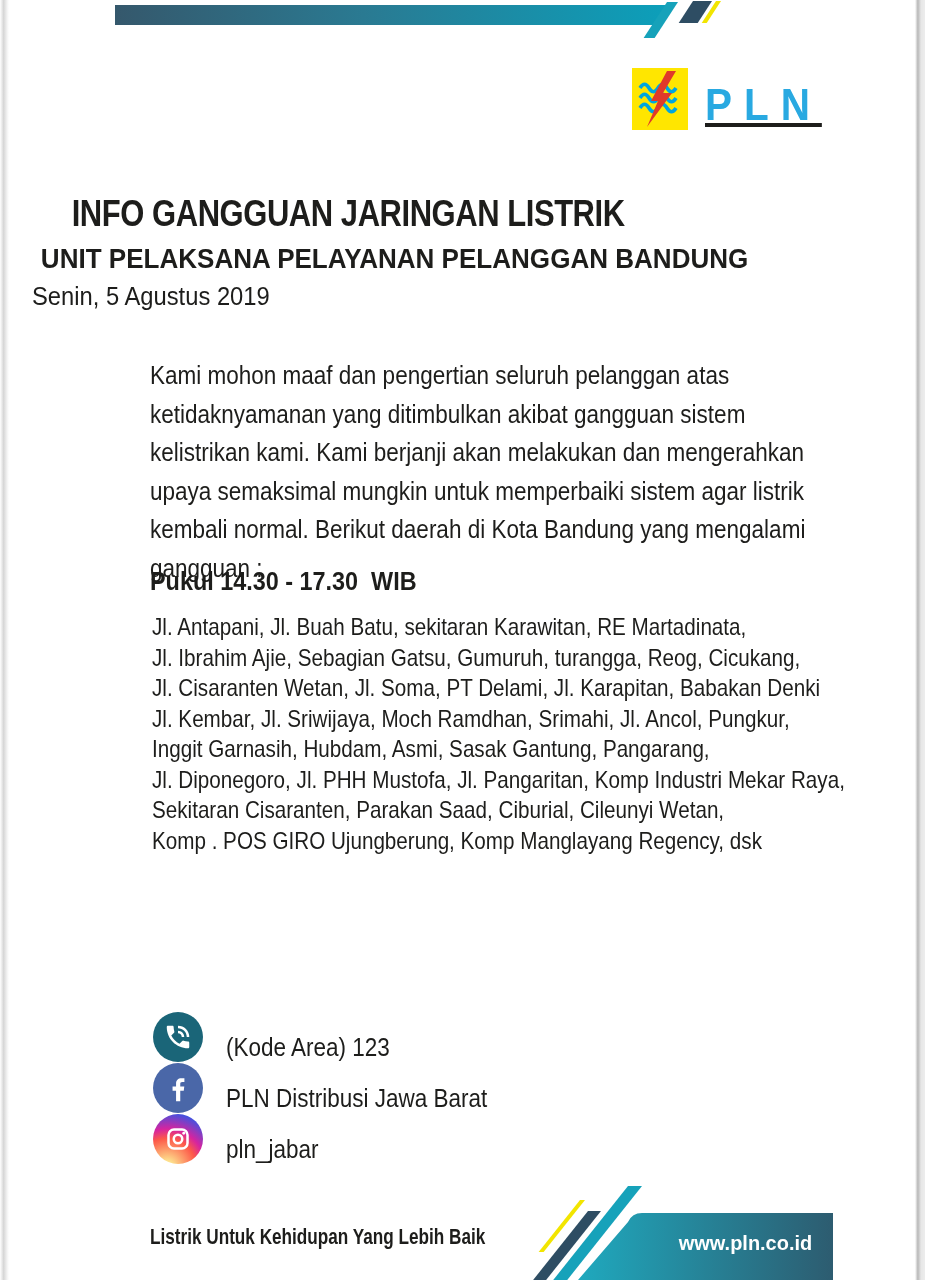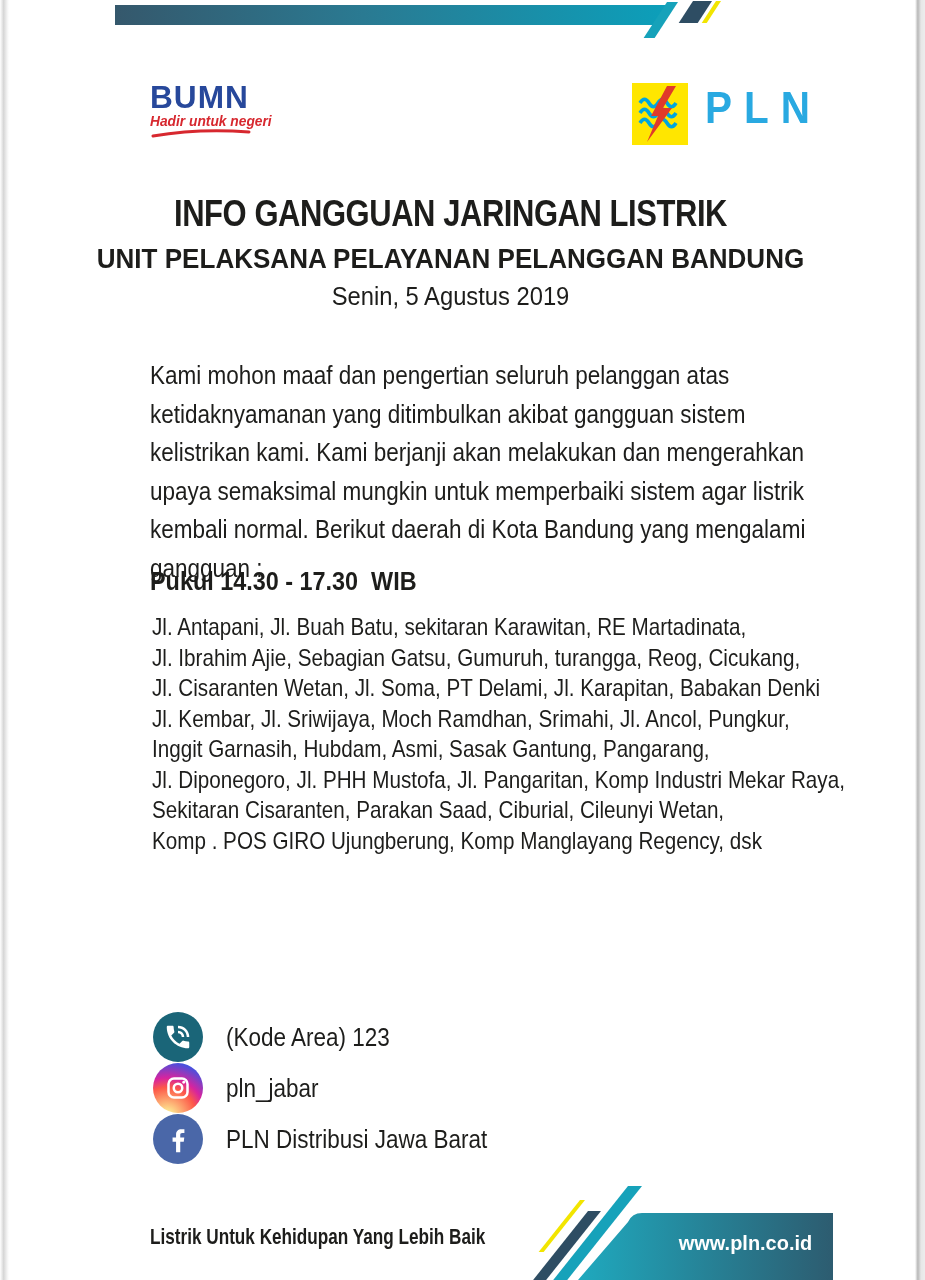--- a/index.html
+++ b/index.html
@@ -24,47 +24,47 @@
 
   
   .bumn { position:absolute; left:150px; top:84px; }
   .bumn-text { font-weight:bold; font-size:31px; letter-spacing:1px; color:#27489b;
     transform:scaleX(1.02); transform-origin:left center; line-height:28px; }
   .bumn-tagline { font-size:14.5px; font-style:italic; font-weight:bold; color:#d7282f;
     margin-top:1px; transform:scaleX(0.95); transform-origin:left center; white-space:nowrap; }
   .bumn-swoosh { display:block; margin-top:-2px; }
 
   
-  .pln-logo { position:absolute; left:632px; top:83px; display:flex; align-items:flex-start; }
+  .pln-logo { position:absolute; left:632px; top:68px; display:flex; align-items:flex-end;text-decoration:underline; }
   .pln-text { margin-left:17px; font-weight:bold; font-size:44px; letter-spacing:13px;
     color:#29a9e1; transform:scaleX(0.92); transform-origin:left center; }
 
   
-  .title-block { position:absolute; left:10px; right:34px; top:193px; text-align:center; }
+  .title-block { position:absolute; left:10px; right:34px; top:193px; }
   .doc-title { font-weight:bold; font-size:36px; letter-spacing:-0.5px;
     transform:scaleX(0.86); transform-origin:center; white-space:nowrap; }
   .doc-subtitle { font-weight:bold; font-size:28px; margin-top:8px;
     transform:scaleX(0.93); transform-origin:center; white-space:nowrap; }
   .doc-date { font-size:25px; margin-top:7px; transform:scaleX(0.95);
     transform-origin:center; white-space:nowrap; }
 
   
   .line { white-space:nowrap; transform-origin:left center; }
   .intro { position:absolute; left:150px; top:356px; }
   .intro .line { font-size:25px; line-height:38.5px; transform:scaleX(0.9); }
   .pukul { position:absolute; left:150px; top:566px; font-weight:bold; font-size:26px;
     white-space:pre; transform:scaleX(0.9); transform-origin:left center; }
   .streets { position:absolute; left:152px; top:612px; }
   .streets .line { font-size:24px; line-height:30.5px; transform:scaleX(0.86); }
   .report { position:absolute; left:152px; top:897px; }
   .report .line { font-size:25px; line-height:37.5px; transform:scaleX(0.9); }
 
   
   .contacts { position:absolute; left:153px; top:1012px; }
-  .contact-row { display:flex; align-items:center; height:50px; margin-bottom:1px; }
+  .contact-row { display:flex; align-items:flex-end; height:50px; margin-bottom:1px; }
   .contact-icon { width:50px; height:50px; border-radius:50%; flex:0 0 50px;
     display:flex; align-items:center; justify-content:center; }
   .icon-phone { background:#1a6578; }
   .icon-facebook { background:#4a67a8; }
   .icon-instagram { background:radial-gradient(circle at 28% 107%, #fdf497 0%, #fdf497 5%,
     #fd5949 45%, #d6249f 60%, #285aeb 90%); }
   .contact-label { margin-left:23px; font-size:25px; transform:scaleX(0.9);
     transform-origin:left center; white-space:nowrap; }
 
   
@@ -85,27 +85,20 @@
 <div class="page">
 
   <div class="edge-left"></div>
   <div class="edge-right"></div>
 
   <div class="topbar-bar"></div>
   <div class="slash slash-teal"></div>
   <div class="slash slash-dark"></div>
   <div class="slash slash-yellow"></div>
 
-  <div class="bumn">
-    <div class="bumn-text">BUMN</div>
-    <div class="bumn-tagline">Hadir untuk negeri</div>
-    <svg class="bumn-swoosh" width="102" height="12" viewBox="0 0 102 12">
-      <path d="M3 9 Q 50 1 99 5" stroke="#d7282f" stroke-width="3" fill="none" stroke-linecap="round"></path>
-    </svg>
-  </div>
 
   <div class="pln-logo">
     <svg width="56" height="62" viewBox="0 0 56 62">
       <rect x="0" y="0" width="56" height="62" fill="#ffe600"></rect>
       <g stroke="#00a5df" stroke-width="3.6" fill="none">
         <path d="M8 20 c3 -5 6 -5 9 0 c3 5 6 5 9 0 c3 -5 6 -5 9 0 c3 5 6 5 9 0"></path>
         <path d="M8 30 c3 -5 6 -5 9 0 c3 5 6 5 9 0 c3 -5 6 -5 9 0 c3 5 6 5 9 0"></path>
         <path d="M8 40 c3 -5 6 -5 9 0 c3 5 6 5 9 0 c3 -5 6 -5 9 0 c3 5 6 5 9 0"></path>
       </g>
       <polygon points="35,3 19,33 26,33 15,59 40,25 31,25 44,3" fill="#e03a2a"></polygon>
@@ -144,36 +137,36 @@
   <div class="contacts">
     <div class="contact-row">
       <div class="contact-icon icon-phone">
         <svg width="30" height="30" viewBox="0 0 24 24">
           <path fill="#ffffff" d="M20 15.5c-1.25 0-2.45-.2-3.57-.57a1.02 1.02 0 0 0-1.02.24l-2.2 2.2a15.045 15.045 0 0 1-6.59-6.59l2.2-2.21a.96.96 0 0 0 .25-1A11.36 11.36 0 0 1 8.5 4c0-.55-.45-1-1-1H4c-.55 0-1 .45-1 1 0 9.39 7.61 17 17 17 .55 0 1-.45 1-1v-3.5c0-.55-.45-1-1-1zM19 12h2a9 9 0 0 0-9-9v2c3.87 0 7 3.13 7 7zm-4 0h2c0-2.76-2.24-5-5-5v2c1.66 0 3 1.34 3 3z"></path>
         </svg>
       </div>
       <span class="contact-label">(Kode Area) 123</span>
     </div>
     <div class="contact-row">
+      <div class="contact-icon icon-facebook">
+        <svg width="30" height="30" viewBox="0 0 24 24">
+          <path fill="#ffffff" d="M13.8 22.5v-8.4h2.8l.42-3.25H13.8V8.77c0-.94.26-1.58 1.61-1.58h1.72V4.28c-.3-.04-1.32-.13-2.5-.13-2.48 0-4.18 1.51-4.18 4.3v2.4H7.65v3.25h2.8v8.4z"></path>
+        </svg>
+      </div>
+      <span class="contact-label">PLN Distribusi Jawa Barat</span>
+    </div>
+    <div class="contact-row">
       <div class="contact-icon icon-instagram">
         <svg width="30" height="30" viewBox="0 0 24 24">
           <rect x="4.4" y="4.4" width="15.2" height="15.2" rx="4.4" fill="none" stroke="#ffffff" stroke-width="2"></rect>
           <circle cx="12" cy="12" r="3.4" fill="none" stroke="#ffffff" stroke-width="2"></circle>
           <circle cx="16.6" cy="7.4" r="1.15" fill="#ffffff"></circle>
         </svg>
       </div>
       <span class="contact-label">pln_jabar</span>
-    </div>
-    <div class="contact-row">
-      <div class="contact-icon icon-facebook">
-        <svg width="30" height="30" viewBox="0 0 24 24">
-          <path fill="#ffffff" d="M13.8 22.5v-8.4h2.8l.42-3.25H13.8V8.77c0-.94.26-1.58 1.61-1.58h1.72V4.28c-.3-.04-1.32-.13-2.5-.13-2.48 0-4.18 1.51-4.18 4.3v2.4H7.65v3.25h2.8v8.4z"></path>
-        </svg>
-      </div>
-      <span class="contact-label">PLN Distribusi Jawa Barat</span>
     </div>
   </div>
 
   <div class="footer-slogan">Listrik Untuk Kehidupan Yang Lebih Baik</div>
   <div class="fslash fslash-yellow"></div>
   <div class="fslash fslash-dark"></div>
   <div class="fslash fslash-teal"></div>
   <svg class="footer-banner" width="255" height="67" viewBox="0 0 255 67" preserveAspectRatio="none">
     <defs>
       <linearGradient id="bannerGrad" x1="0" y1="0" x2="1" y2="0">

